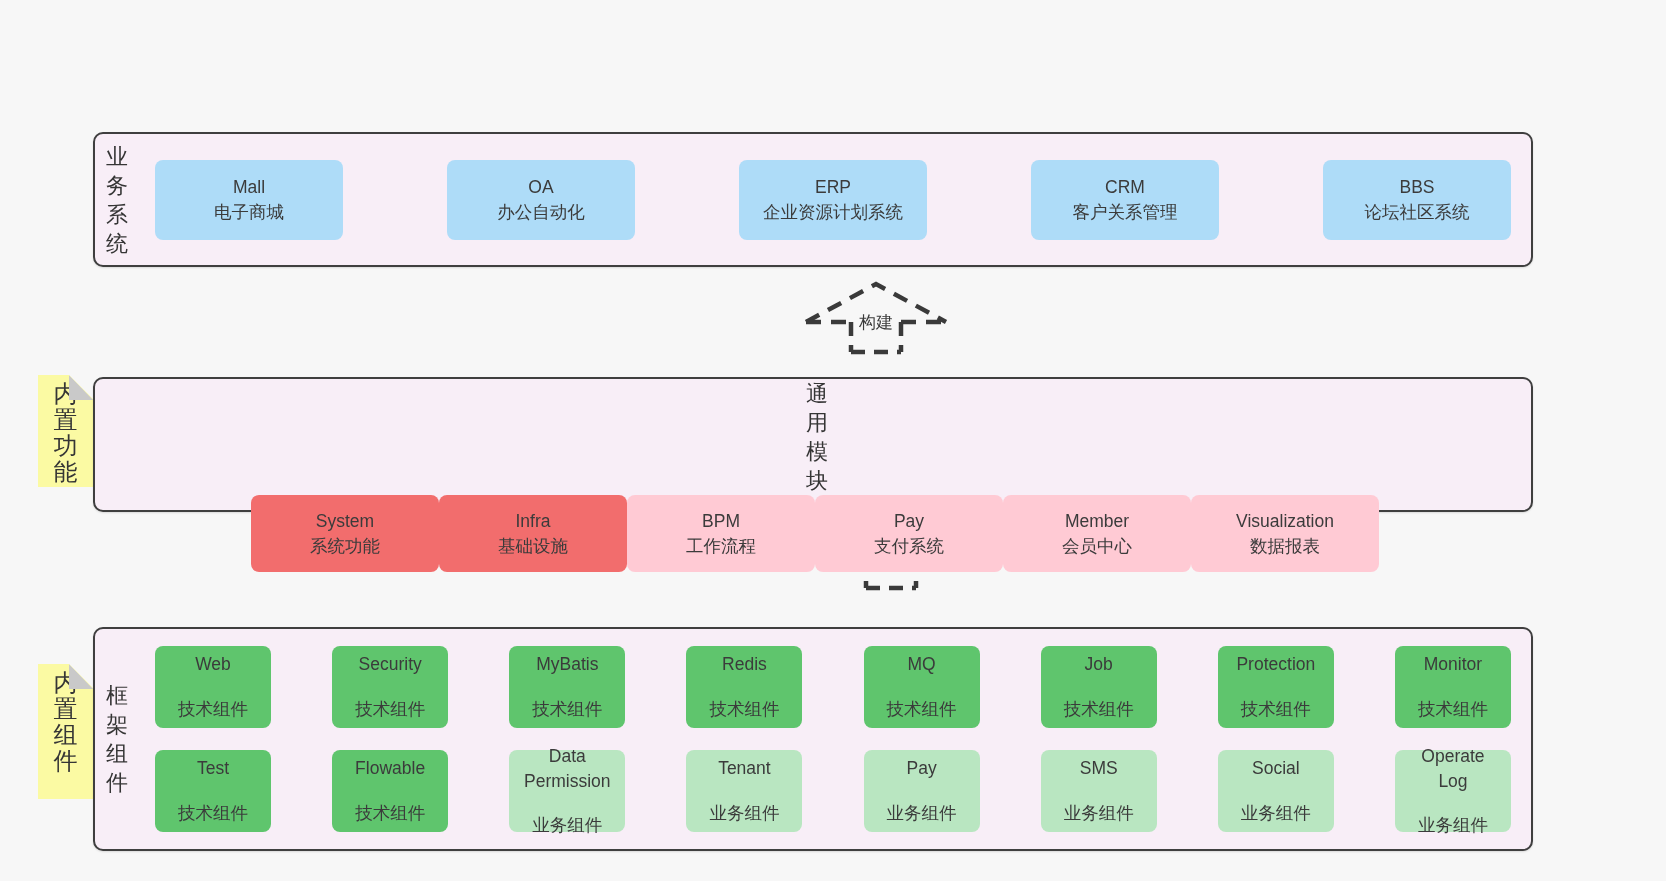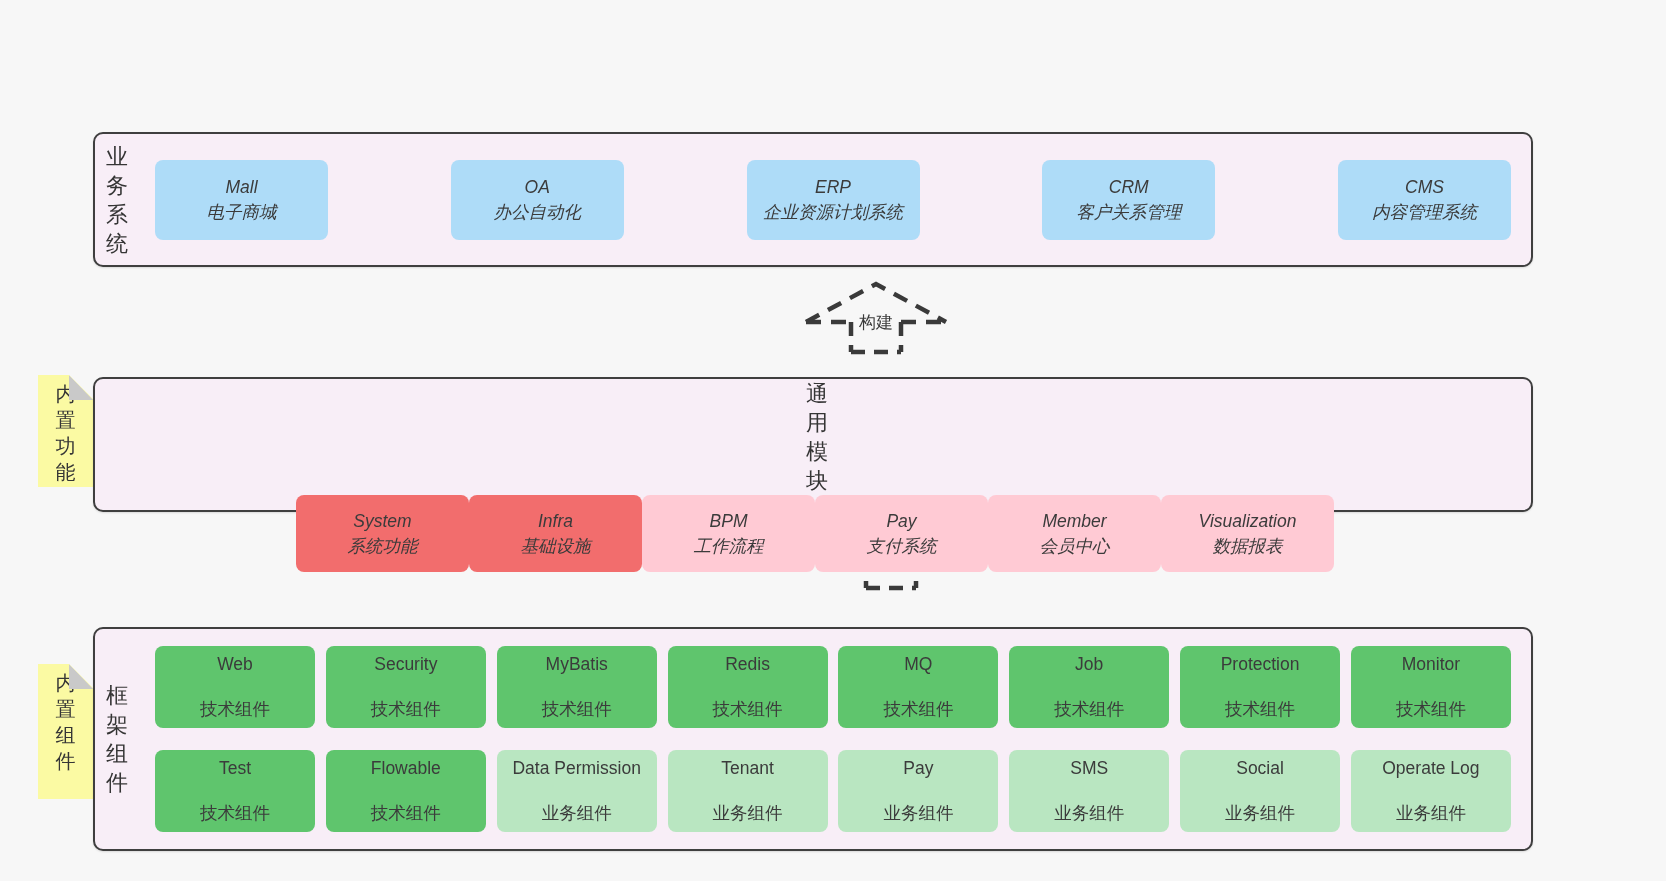--- a/index.html
+++ b/index.html
@@ -37,23 +37,23 @@
 
   .boxes{flex:1;display:flex;justify-content:space-between;align-items:center;padding:0 20px 0 24px;}
   .rows{flex:1;display:flex;flex-direction:column;gap:22px;padding:0 20px 0 24px;}
   .row8{display:flex;justify-content:space-between;align-items:center;}
 
   .box{
     border-radius:8px;box-sizing:border-box;
     display:flex;flex-direction:column;justify-content:center;align-items:center;
     text-align:center;font-size:17.5px;line-height:1.42;padding:4px 10px;
   }
-  .boxes .box{width:173px;height:80px;font-style:italic;}
+  .boxes .box{width:188px;height:80px;}
   .panel-modules .boxes .box{height:77px;}
-  .row8 .box{width:160px;height:82px;padding:4px 12px;gap:20px;}
+  .row8 .box{width:116px;height:82px;padding:4px 12px;gap:20px;}
 
   .v-blue{background:var(--blue);}
   .v-red{background:var(--red);}
   .v-pink{background:var(--pink);}
   .v-gdark{background:var(--green_dark);}
   .v-glight{background:var(--green_light);}
 
   
   .sticky{
     position:absolute;left:38px;width:55px;background:var(--sticky_yellow);
@@ -61,21 +61,21 @@
     z-index:1;
   }
   .sticky-features{top:366px;height:112px;}
   .sticky-components{top:655px;height:135px;}
   .sticky .fold{
     position:absolute;top:0;right:0;width:24px;height:25px;
     background:var(--sticky_fold);
     clip-path:polygon(0 0,100% 100%,0 100%);
   }
   .sticky .vlabel{
-    width:24px;margin:6px auto 0;font-size:20px;line-height:26px;
+    width:24px;margin:6px auto 0;font-size:24px;line-height:26px;
   }
 
   
   .arrow{position:absolute;width:150px;height:78px;z-index:0;}
   .arrow-build{left:801px;top:268px;}
   .arrow-implement{left:816px;top:504px;}
   .arrow svg{display:block;}
   .arrow .arrow-label{
     position:absolute;left:50%;top:34px;transform:translateX(-50%);
     background:var(--page_bg);padding:0 3px;font-size:17px;white-space:nowrap;
@@ -99,22 +99,22 @@
       </div>
       <div class="box v-blue">
         <div>ERP</div>
         <div>企业资源计划系统</div>
       </div>
       <div class="box v-blue">
         <div>CRM</div>
         <div>客户关系管理</div>
       </div>
       <div class="box v-blue">
-        <div>CMS</div>
-        <div>内容管理系统</div>
+        <div>BBS</div>
+        <div>论坛社区系统</div>
       </div>
     </div>
   </div>
 
   <div class="arrow arrow-build">
     <svg width="150" height="78" viewBox="0 0 150 78">
       <path d="M5 45 L75 7 L145 45" fill="none" stroke="var(--arrow_stroke)" stroke-width="4.5" stroke-dasharray="15 10"></path>
       <path d="M5 45 H50" fill="none" stroke="var(--arrow_stroke)" stroke-width="4.5" stroke-dasharray="15 10"></path>
       <path d="M100 45 H145" fill="none" stroke="var(--arrow_stroke)" stroke-width="4.5" stroke-dasharray="15 10"></path>
       <path d="M50 45 V75 M100 45 V75 M50 75 H100" fill="none" stroke="var(--arrow_stroke)" stroke-width="4.5" stroke-dasharray="14 9"></path>

